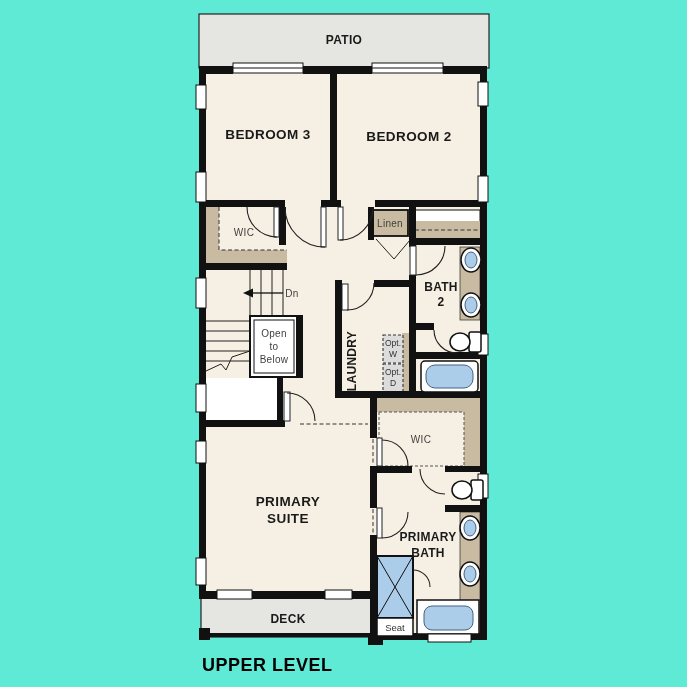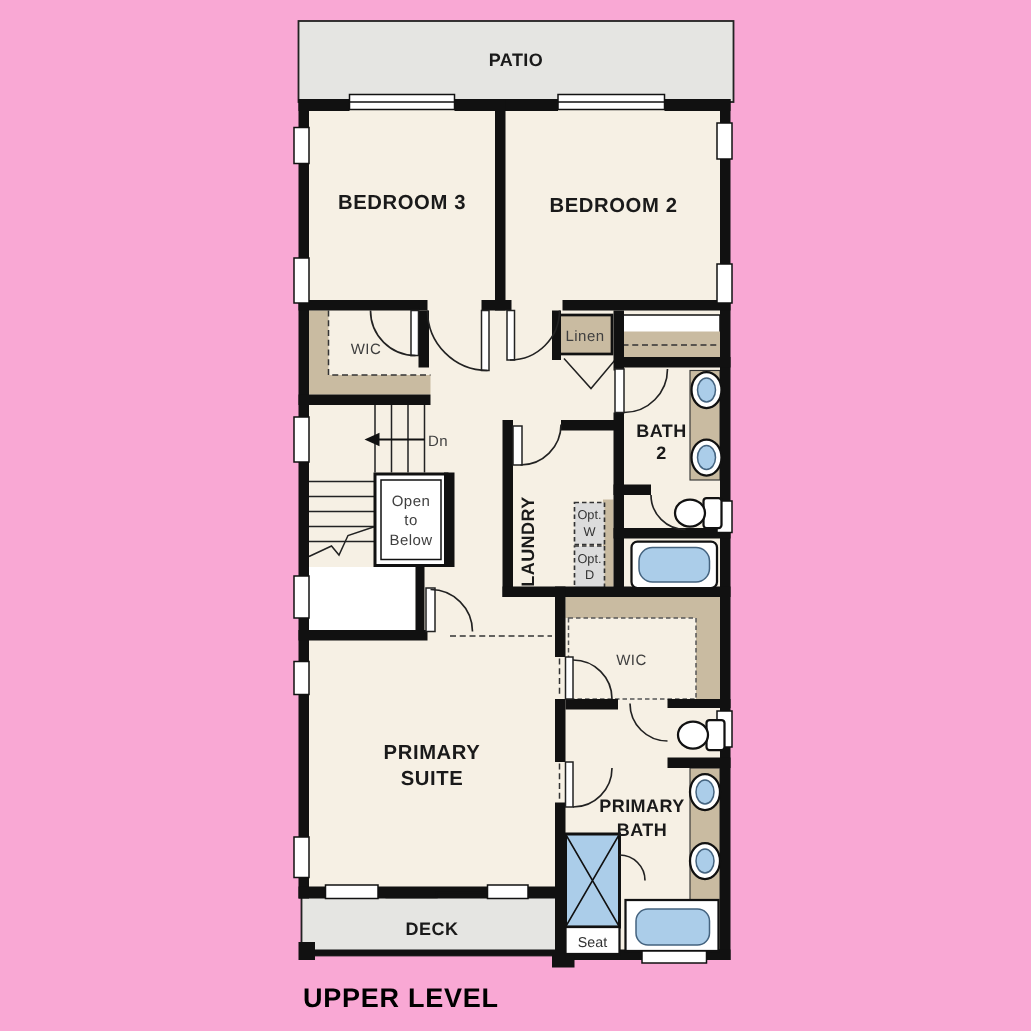--- a/index.html
+++ b/index.html
@@ -1,16 +1,16 @@
 <!DOCTYPE html>
 <html><head>
 <meta charset="utf-8">
 <style>
   html,body{margin:0;padding:0;background:#ffffff;}
-  .stage{position:relative;width:687px;height:687px;background:#f9a8d4;overflow:hidden;}
+  .stage{position:relative;width:687px;height:687px;background:#5eead4;overflow:hidden;}
   svg{display:block;}
   text{font-family:"Liberation Sans","DejaVu Sans",sans-serif;fill:#1a1a1a;}
   .room{font-weight:bold;font-size:13.5px;letter-spacing:.4px;text-anchor:middle;}
   .room-sm{font-weight:bold;font-size:12px;letter-spacing:.3px;text-anchor:middle;}
   .tag{font-size:10px;fill:#3f3f3f;text-anchor:middle;letter-spacing:.3px;}
   .tiny{font-size:8.5px;fill:#333;text-anchor:middle;}
   .seatlbl{font-size:9.5px;fill:#333;text-anchor:middle;}
   .title{font-weight:bold;font-size:18px;letter-spacing:.5px;fill:#000;}
   .wall{fill:#111111;}
   .win{fill:#ffffff;stroke:#111111;stroke-width:1;}

